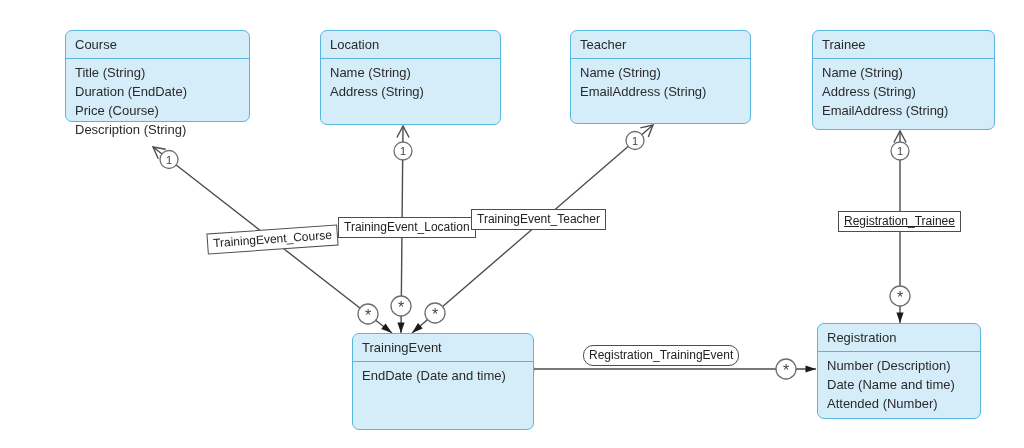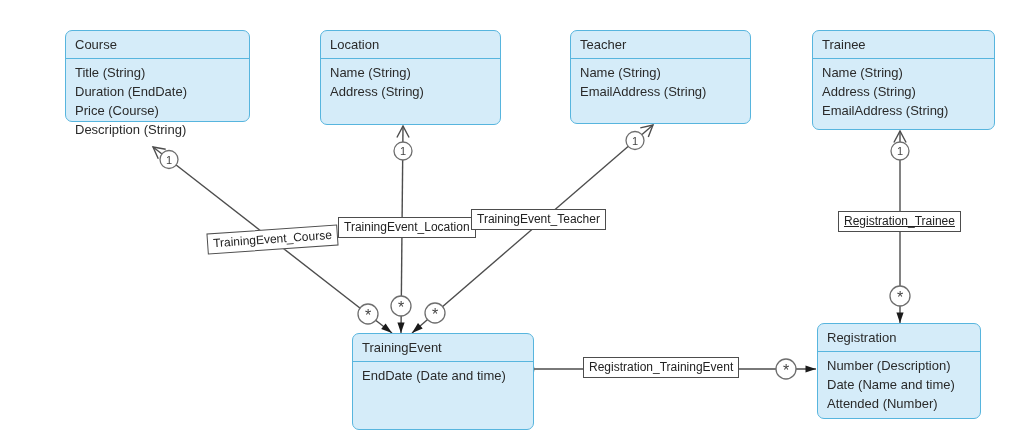--- a/index.html
+++ b/index.html
@@ -147,15 +147,15 @@
   </div>
 
   <div class="rel-label" style="left:207px;top:229px;transform:rotate(-4deg);">TrainingEvent_Course</div>
 
   <div class="rel-label" style="left:338px;top:217px;">TrainingEvent_Location</div>
 
   <div class="rel-label" style="left:471px;top:209px;">TrainingEvent_Teacher</div>
 
   <div class="rel-label" style="left:838px;top:211px;text-decoration:underline;">Registration_Trainee</div>
 
-  <div class="rel-label" style="left:583px;top:357px;">Registration_TrainingEvent</div>
+  <div class="rel-label" style="left:583px;top:345px;border-radius:10px;">Registration_TrainingEvent</div>
 
 </div>
 
 </body></html>

